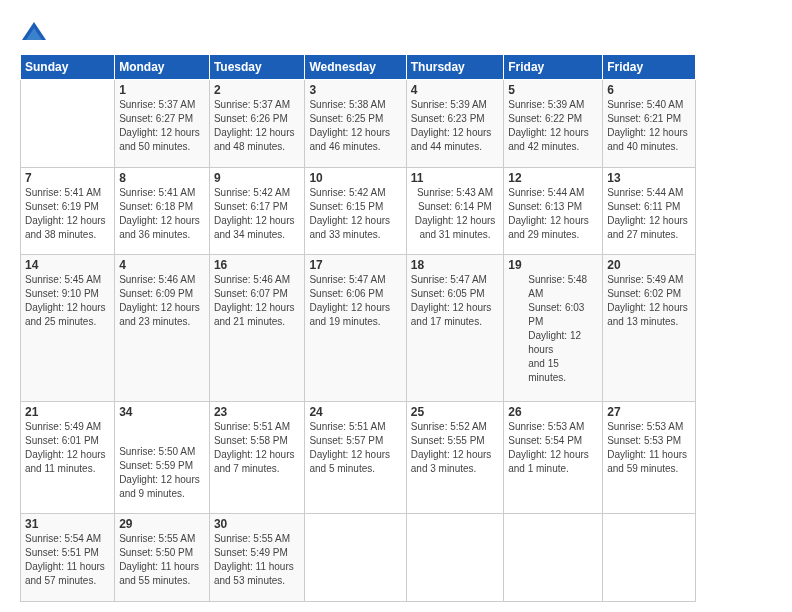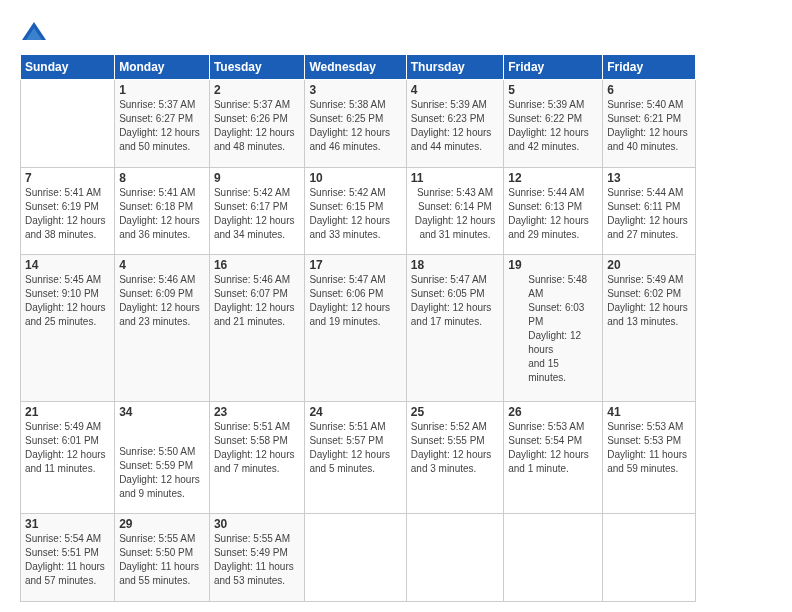--- a/index.html
+++ b/index.html
@@ -321,21 +321,21 @@
 and 3 minutes.</div>
           </td>
           <td>
             <span class="day-num">26</span>
             <div class="day-info" style="white-space: pre-line;">Sunrise: 5:53 AM
 Sunset: 5:54 PM
 Daylight: 12 hours
 and 1 minute.</div>
           </td>
           <td>
-            <span class="day-num">41</span>
+            <span class="day-num">27</span>
             <div class="day-info" style="white-space: pre-line;">Sunrise: 5:53 AM
 Sunset: 5:53 PM
 Daylight: 11 hours
 and 59 minutes.</div>
           </td>
         </tr>
         <tr>
           <td>
             <span class="day-num">31</span>
             <div class="day-info" style="white-space: pre-line;">Sunrise: 5:54 AM

